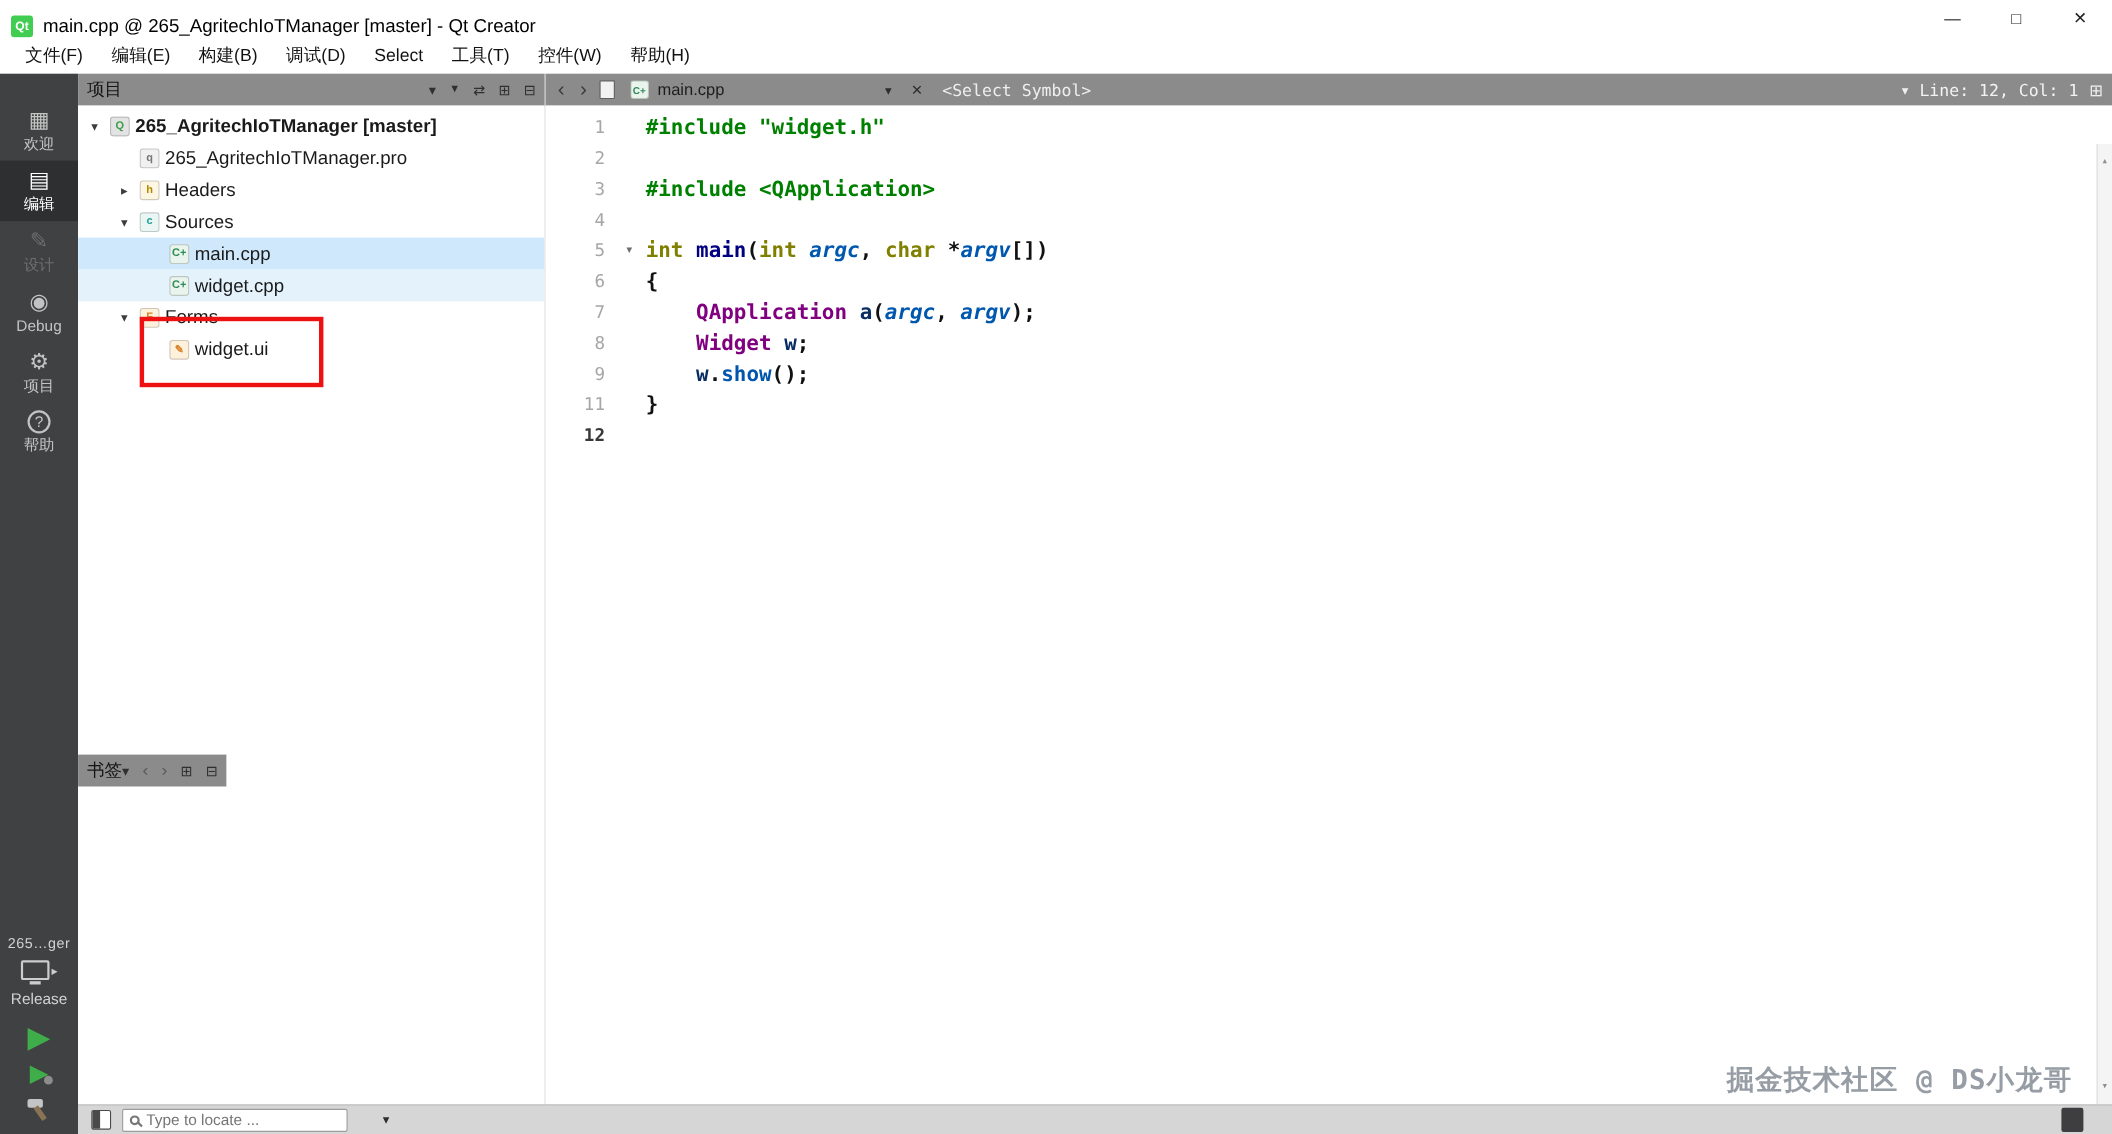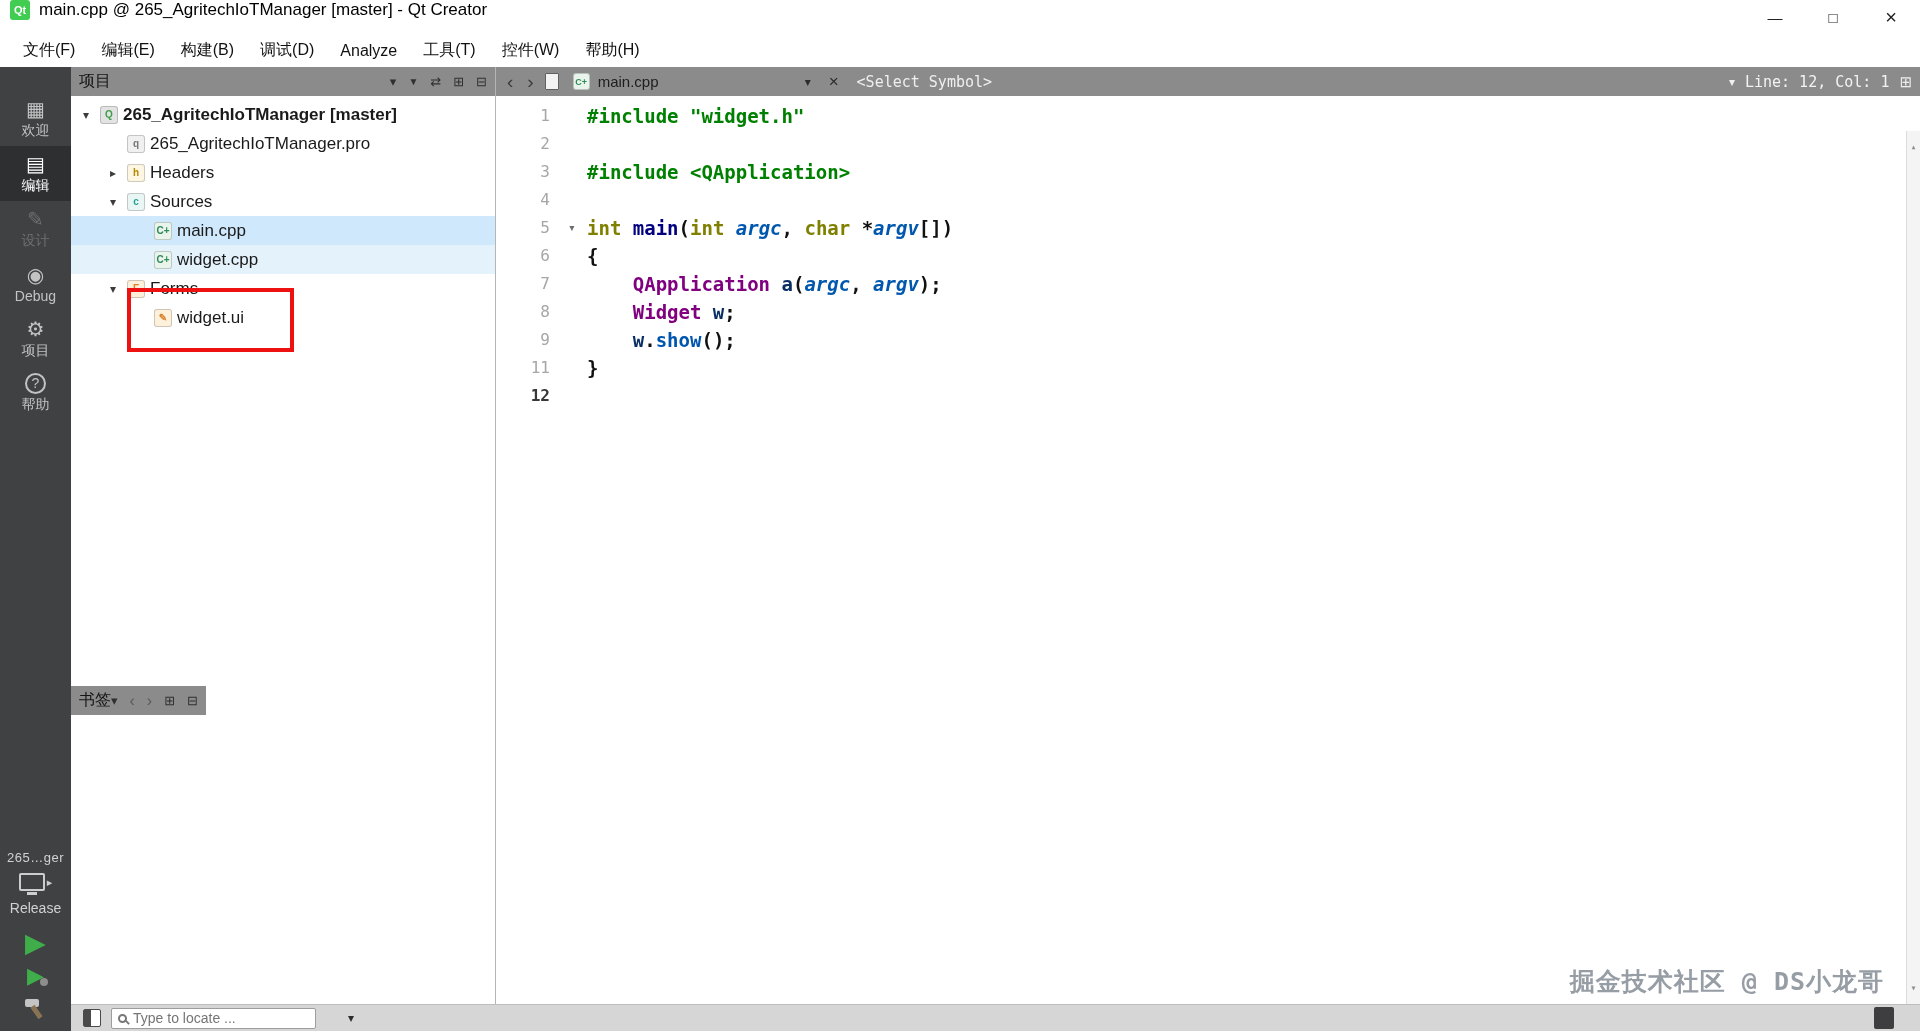--- a/index.html
+++ b/index.html
@@ -1,20 +1,20 @@
 <!DOCTYPE html>
 <html><head>
 <meta charset="utf-8">
 <style>
   *{box-sizing:border-box;margin:0;padding:0}
   html,body{width:1920px;height:1031px;overflow:hidden}
   body{display:flex;flex-direction:column;background:#fff;font-family:"Liberation Sans",sans-serif;color:#111}
 
   
-  .titlebar{height:34px;flex:0 0 auto;display:flex;align-items:flex-start;gap:9px;padding-left:10px;background:#fff}
+  .titlebar{height:34px;flex:0 0 auto;display:flex;align-items:flex-end;gap:9px;padding-left:10px;background:#fff}
   .qt-badge{width:20px;height:20px;border-radius:3px;background:#41cd52;color:#fff;font-size:11px;font-weight:bold;
             display:flex;align-items:center;justify-content:center}
   .title-text{font-size:17px;color:#000}
   .win-controls{margin-left:auto;display:flex;height:100%}
   .win-btn{width:58px;display:flex;align-items:center;justify-content:center;font-size:15px;color:#222;cursor:default}
   .win-btn.close{font-size:20px}
 
   
   .menubar{height:33px;flex:0 0 auto;display:flex;align-items:center;padding-left:10px;background:#fff;font-size:16px}
   .menu-item{padding:0 13px;height:100%;display:flex;align-items:center;color:#111}
@@ -127,21 +127,21 @@
     <span class="win-btn">□</span>
     <span class="win-btn close">×</span>
   </div>
 </div>
 
 <div class="menubar">
     <span class="menu-item">文件(F)</span>
     <span class="menu-item">编辑(E)</span>
     <span class="menu-item">构建(B)</span>
     <span class="menu-item">调试(D)</span>
-    <span class="menu-item">Analyze</span>
+    <span class="menu-item">Select</span>
     <span class="menu-item">工具(T)</span>
     <span class="menu-item">控件(W)</span>
     <span class="menu-item">帮助(H)</span>
   </div>
 
 <div class="main">
 
   <div class="mode-sidebar">
     <div class="mode-list">
         <div class="mode ">

